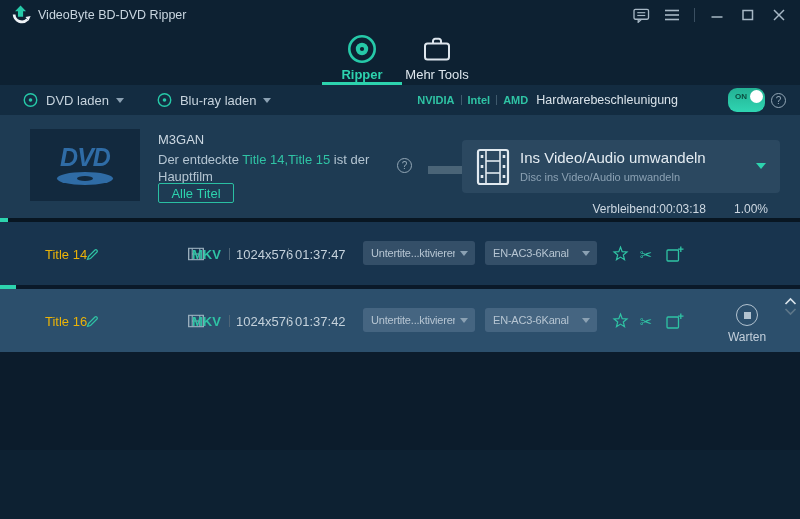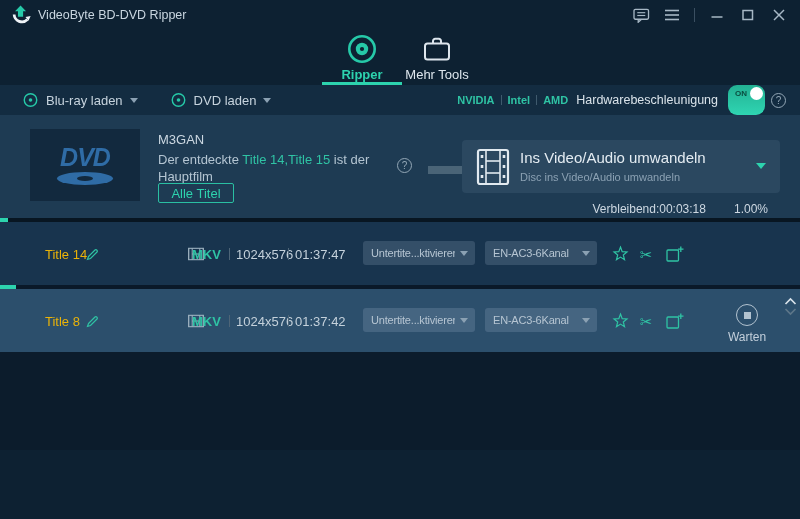--- a/index.html
+++ b/index.html
@@ -40,22 +40,22 @@
   .tab-underline{position:absolute;left:322px;top:52px;width:80px;height:3px;background:var(--accent);}
 
   
   .toolbar{position:absolute;left:0;top:85px;width:800px;height:30px;background:var(--toolbar);}
   .tool-left{position:absolute;left:22px;top:0;height:30px;display:flex;align-items:center;gap:10px;}
   .load-btn{display:flex;align-items:center;gap:7px;font-size:13px;color:#c6d3dd;margin-right:22px;}
   .tool-right{position:absolute;right:14px;top:0;height:30px;display:flex;align-items:center;gap:6px;}
   .brand{font-size:11px;font-weight:bold;color:var(--teal);}
   .brand-sep{width:1px;height:10px;background:#3f5a6d;}
   .hw-label{font-size:12.5px;color:#dae3ea;margin-left:2px;margin-right:4px;}
-  .toggle{position:relative;width:37px;height:30px;border-radius:9px;
-    background:linear-gradient(180deg,#23b193,#2fd5b2);display:inline-block;}
+  .toggle{position:relative;width:37px;height:24px;border-radius:9px;
+    background:linear-gradient(180deg,#23b193,#2fd5b2);display:inline-block;margin-left:40px;}
   .toggle-label{position:absolute;left:7px;top:4px;font-size:8px;font-weight:bold;color:#0a4d3f;}
   .toggle-knob{position:absolute;right:2px;top:2px;width:13px;height:13px;border-radius:50%;background:#fff;}
   .help-circle{display:inline-flex;align-items:center;justify-content:center;width:15px;height:15px;
     border:1.3px solid #93a7b6;border-radius:50%;font-size:10px;color:#93a7b6;}
   .caret{display:inline-block;width:0;height:0;border-left:4px solid transparent;
     border-right:4px solid transparent;border-top:5px solid #8ba1b3;}
 
   
   .info{position:absolute;left:0;top:115px;width:800px;height:132px;background:var(--info);}
   .thumb{position:absolute;left:30px;top:14px;width:110px;height:72px;background:#12293e;
@@ -189,29 +189,29 @@
     <div class="tab-underline"></div>
   </div>
 
   <div class="toolbar">
     <div class="tool-left">
       <span class="load-btn">
         <svg width="17" height="17" viewBox="0 0 18 18">
           <circle cx="9" cy="8.5" r="6.6" fill="none" stroke="#26c9a8" stroke-width="1.5"></circle>
           <circle cx="9" cy="8.5" r="1.9" fill="#26c9a8"></circle>
         </svg>
-        <span>Blu-ray laden</span>
+        <span>DVD laden</span>
         <span class="caret"></span>
       </span>
       <span class="load-btn">
         <svg width="17" height="17" viewBox="0 0 18 18">
           <circle cx="9" cy="8.5" r="6.6" fill="none" stroke="#26c9a8" stroke-width="1.5"></circle>
           <circle cx="9" cy="8.5" r="1.9" fill="#26c9a8"></circle>
         </svg>
-        <span>DVD laden</span>
+        <span>Blu-ray laden</span>
         <span class="caret"></span>
       </span>
     </div>
     <div class="tool-right">
       <span class="brand">NVIDIA</span>
       <span class="brand-sep"></span>
       <span class="brand">Intel</span>
       <span class="brand-sep"></span>
       <span class="brand">AMD</span>
       <span class="hw-label">Hardwarebeschleunigung</span>
@@ -309,21 +309,21 @@
         <line x1="12" y1="3.7" x2="17.5" y2="3.7" stroke="#2fc3a4" stroke-width="1.3"></line>
       </svg>
     </span>
   </div>
 
   <div class="pbar pbar-row1">
     <div class="fill" style="width: 2%;"></div>
   </div>
 
   <div class="title-row trow2">
-    <span class="rv row-name">Title 8</span>
+    <span class="rv row-name">Title 16</span>
     <span class="rv row-edit">
       <svg width="14" height="14" viewBox="0 0 14 14">
         <path d="M2.5 9.5 L9 3 a1.2 1.2 0 0 1 1.7 0 l0.3 0.3 a1.2 1.2 0 0 1 0 1.7 L4.5 11.5 l-3 0.9 z" fill="none" stroke="#2fc3a4" stroke-width="1.2"></path>
       </svg>
     </span>
     <span class="rv row-film">
       <svg width="16" height="13" viewBox="0 0 16 13">
         <rect x="0.7" y="0.7" width="14.6" height="11.6" fill="none" stroke="#9fb3c1" stroke-width="1.3"></rect>
         <line x1="4.2" y1="0.7" x2="4.2" y2="12.3" stroke="#9fb3c1" stroke-width="1"></line>
         <line x1="11.8" y1="0.7" x2="11.8" y2="12.3" stroke="#9fb3c1" stroke-width="1"></line>

